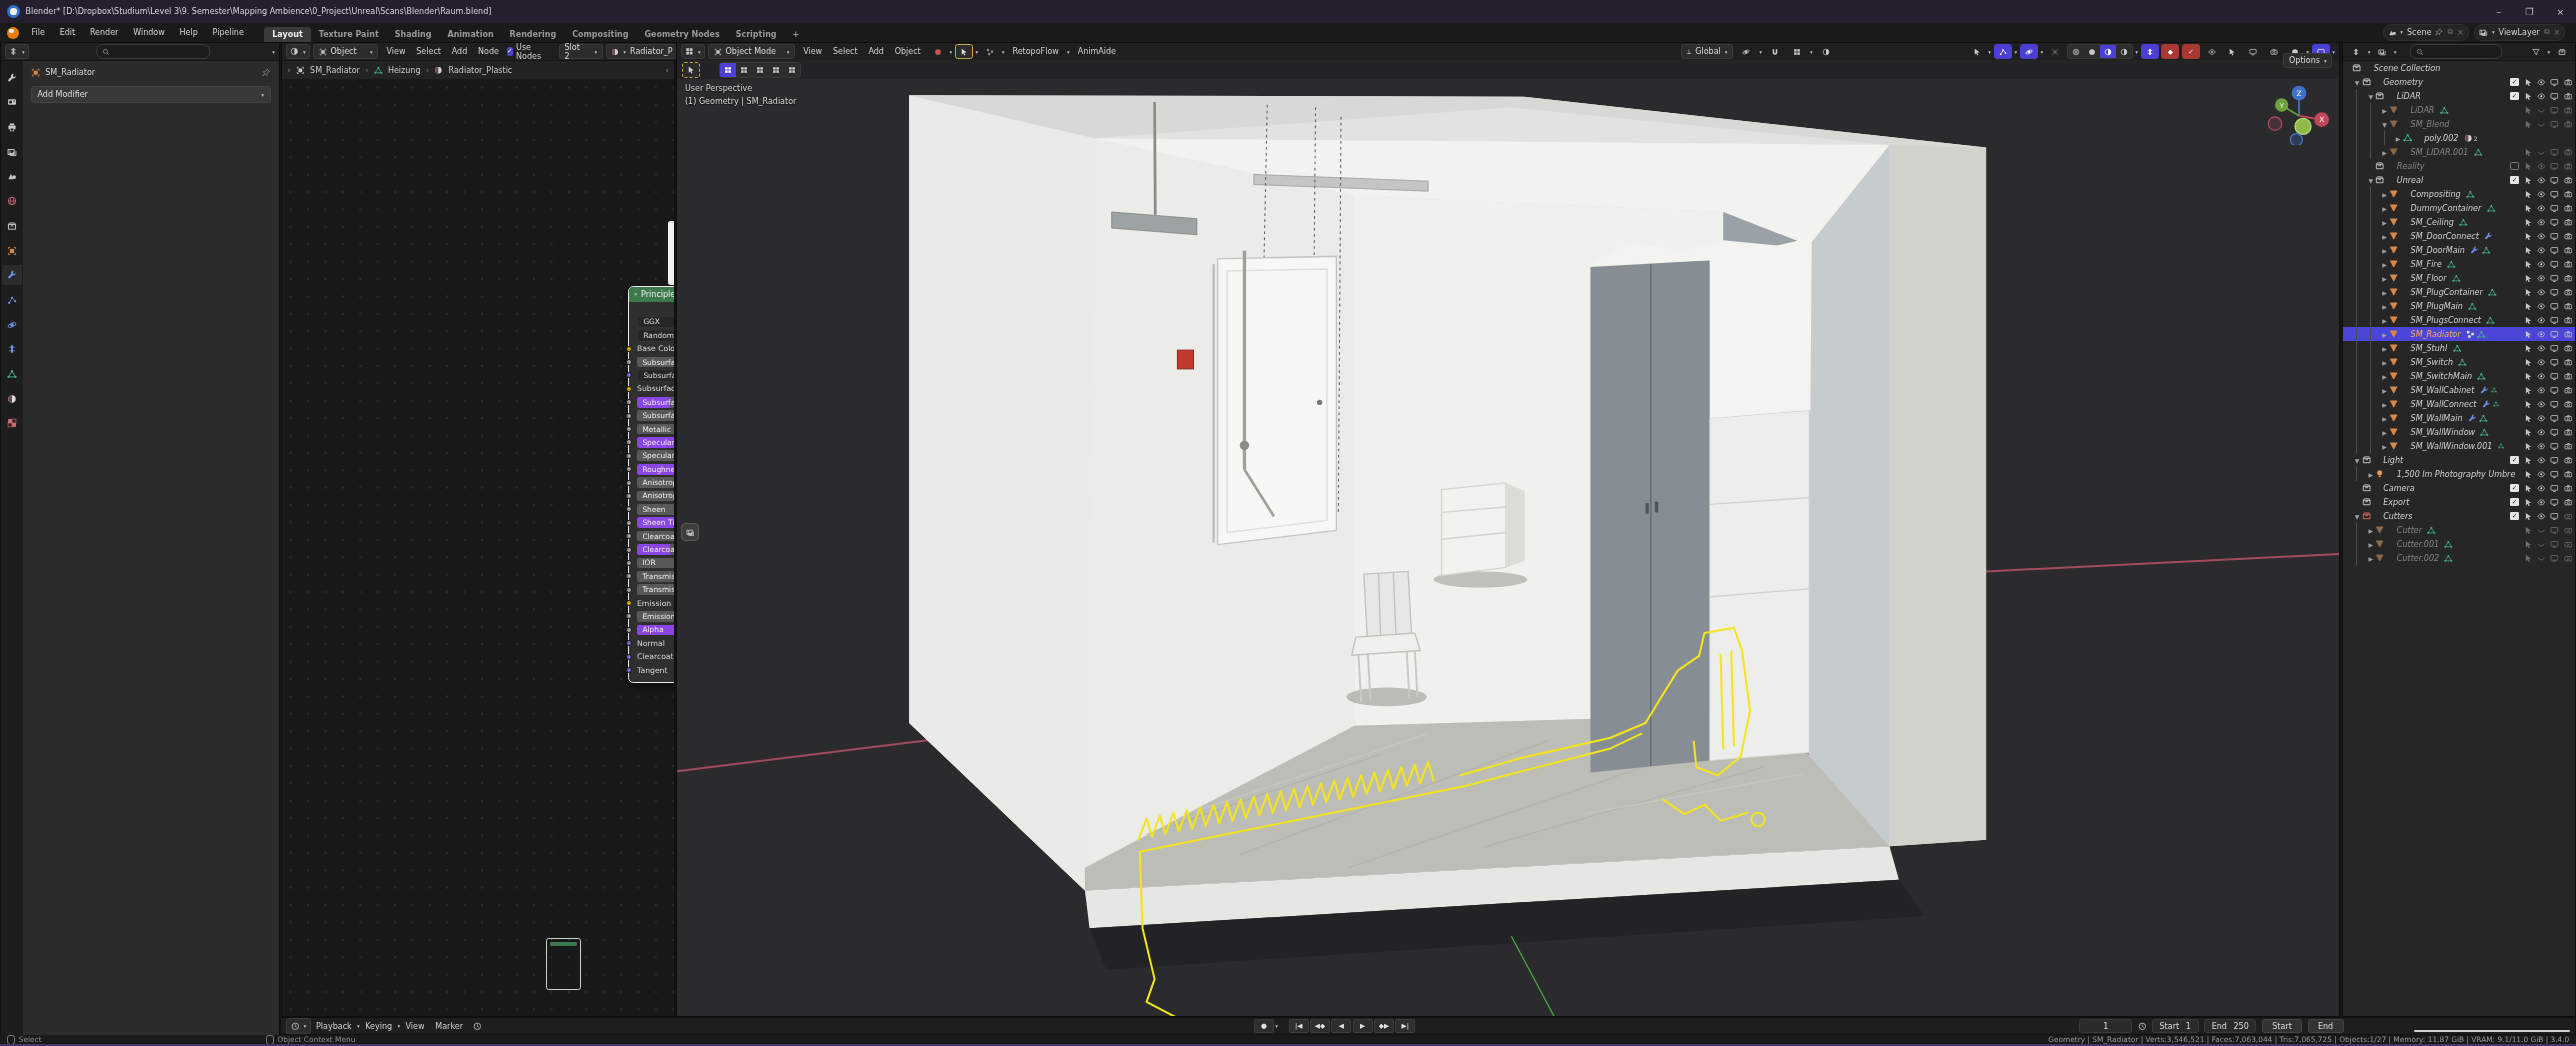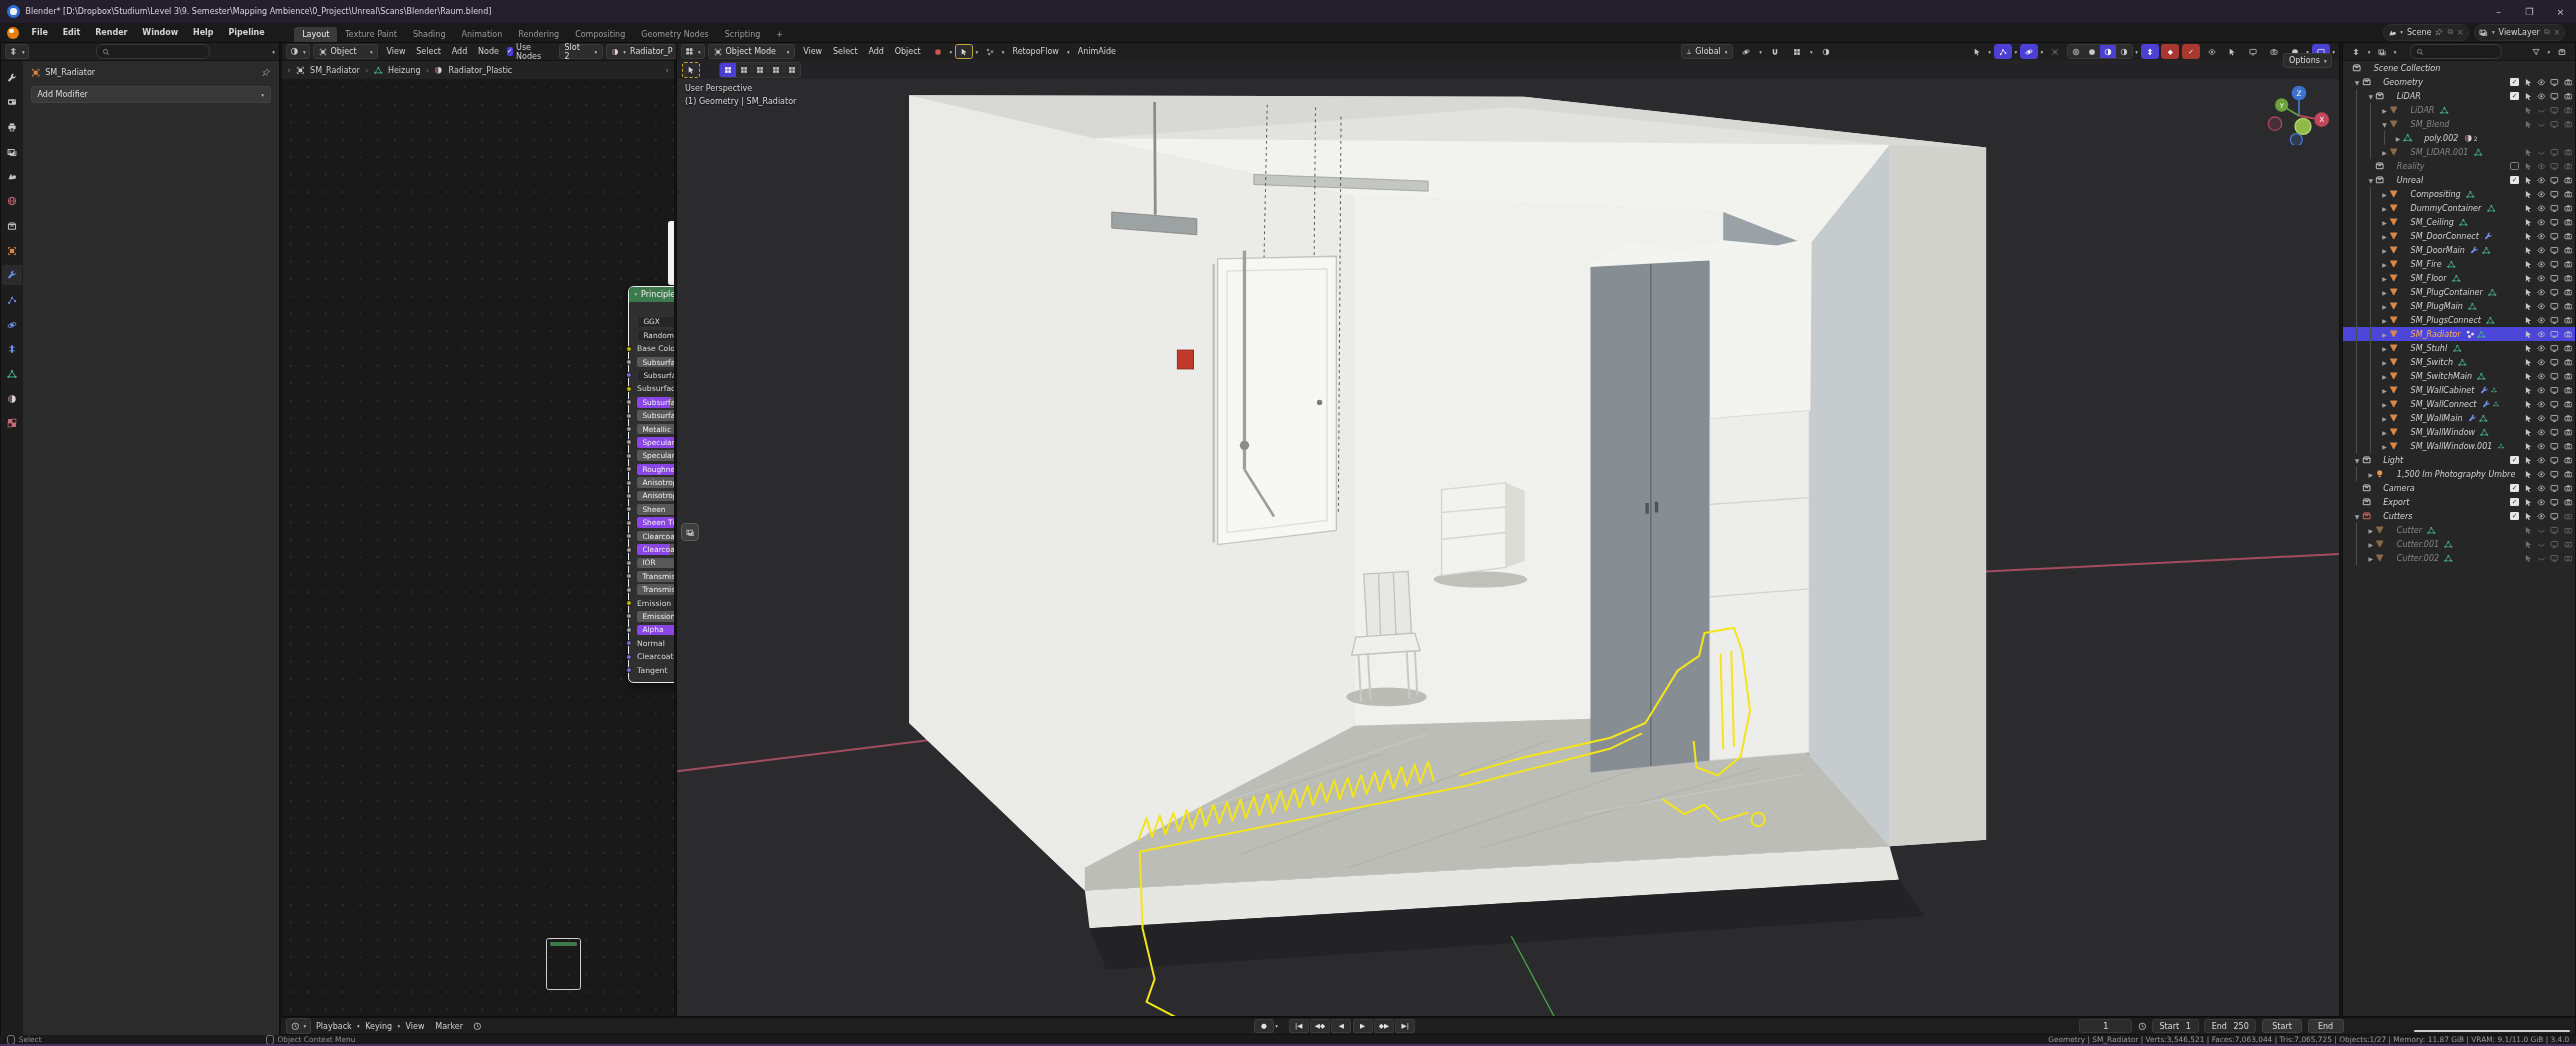--- a/index.html
+++ b/index.html
@@ -11,22 +11,22 @@
   #titlebar{left:0;top:0;width:2576px;height:23px;background:#251e2d;display:flex;align-items:center;}
   #titlebar .appicon{width:13.4px;height:13.4px;border-radius:50%;background:#2f6fd6;margin:0 5.4px 0 6.7px;position:relative;}
   #titlebar .appicon:after{content:"";position:absolute;left:3.4px;top:3.4px;width:6.7px;height:6.7px;border-radius:50%;background:#f4f4f4;}
   #titlebar .title{color:#d8d4de;font-size:8px;}
   #winbtns{margin-left:auto;display:flex;height:100%;}
   #winbtns .wb{width:31px;height:100%;display:flex;align-items:center;justify-content:center;color:#cfc9d6;font-size:9.4px;}
   
   #topbar{left:0;top:23px;width:2576px;height:19px;background:#1a1a1a;display:flex;align-items:center;border-bottom:0.7px solid #0f0f0f;}
   #blenderlogo{width:12px;height:12px;border-radius:50%;background:#e87d0d;position:relative;margin:0 5.4px 0 6.7px;}
   #blenderlogo:after{content:"";position:absolute;left:2.7px;top:2px;width:4.7px;height:4.7px;border-radius:50%;background:#fff;}
-  .menu-item{padding:0 7.4px;color:#d5d5d5;height:19px;display:flex;align-items:center;font-weight:bold;}
-  #workspaces{display:flex;margin-left:22px;height:19px;align-items:flex-end;}
+  .menu-item{padding:0 7.4px;color:#d5d5d5;height:19px;display:flex;align-items:center;}
+  #workspaces{display:flex;margin-left:13px;height:19px;align-items:flex-end;font-weight:bold;}
   .ws-tab{padding:2.7px 8px 3.4px;color:#999;border-radius:3.4px 3.4px 0 0;}
   .ws-tab.active{background:#3a3a3a;color:#efefef;}
   #topbar-right{margin-left:auto;display:flex;gap:5.4px;margin-right:10.7px;}
   .idfield{display:flex;align-items:center;background:#242424;border:0.7px solid #2f2f2f;border-radius:8px;height:14.8px;padding:0 4px;gap:4px;color:#d6d6d6;}
   .idfield .dim{color:#6f6f6f;}
   
   .editor{background:#2b2b2b;border:0.7px solid #0e0e0e;box-sizing:border-box;}
   .ed-header{height:17.4px;background:#1f1f1f;border-bottom:0.7px solid #141414;display:flex;align-items:center;padding:0 4px;gap:2.7px;}
   .combo{display:flex;align-items:center;gap:4px;background:#2c2c2c;border:0.7px solid #3b3b3b;border-radius:2.7px;height:13.4px;padding:0 4.7px;color:#dcdcdc;}
   .caret{font-size:5.4px;color:#bdbdbd;}

